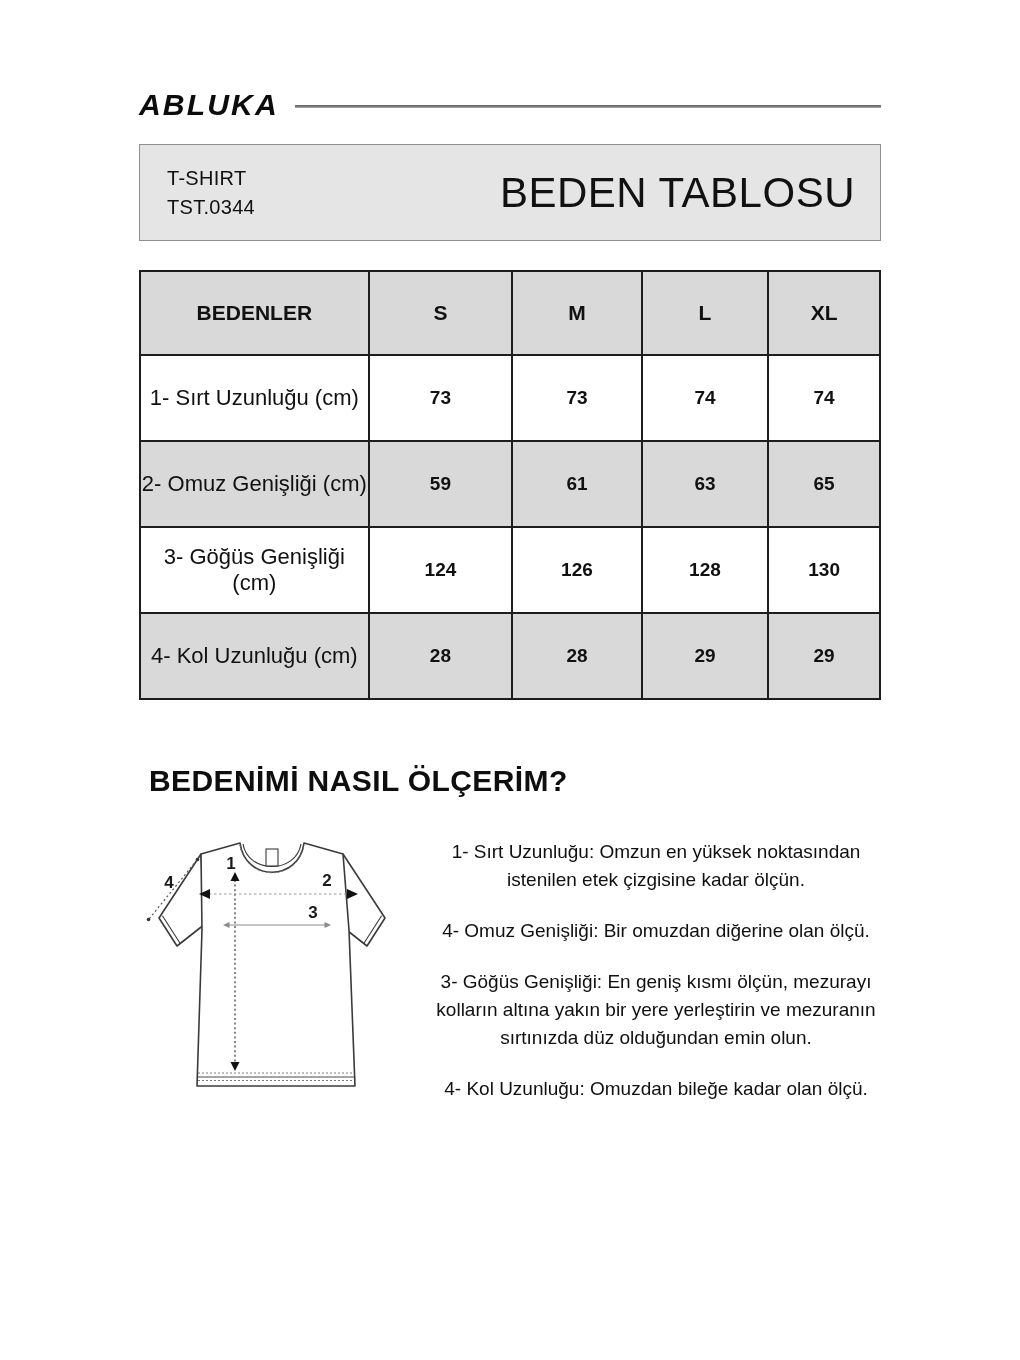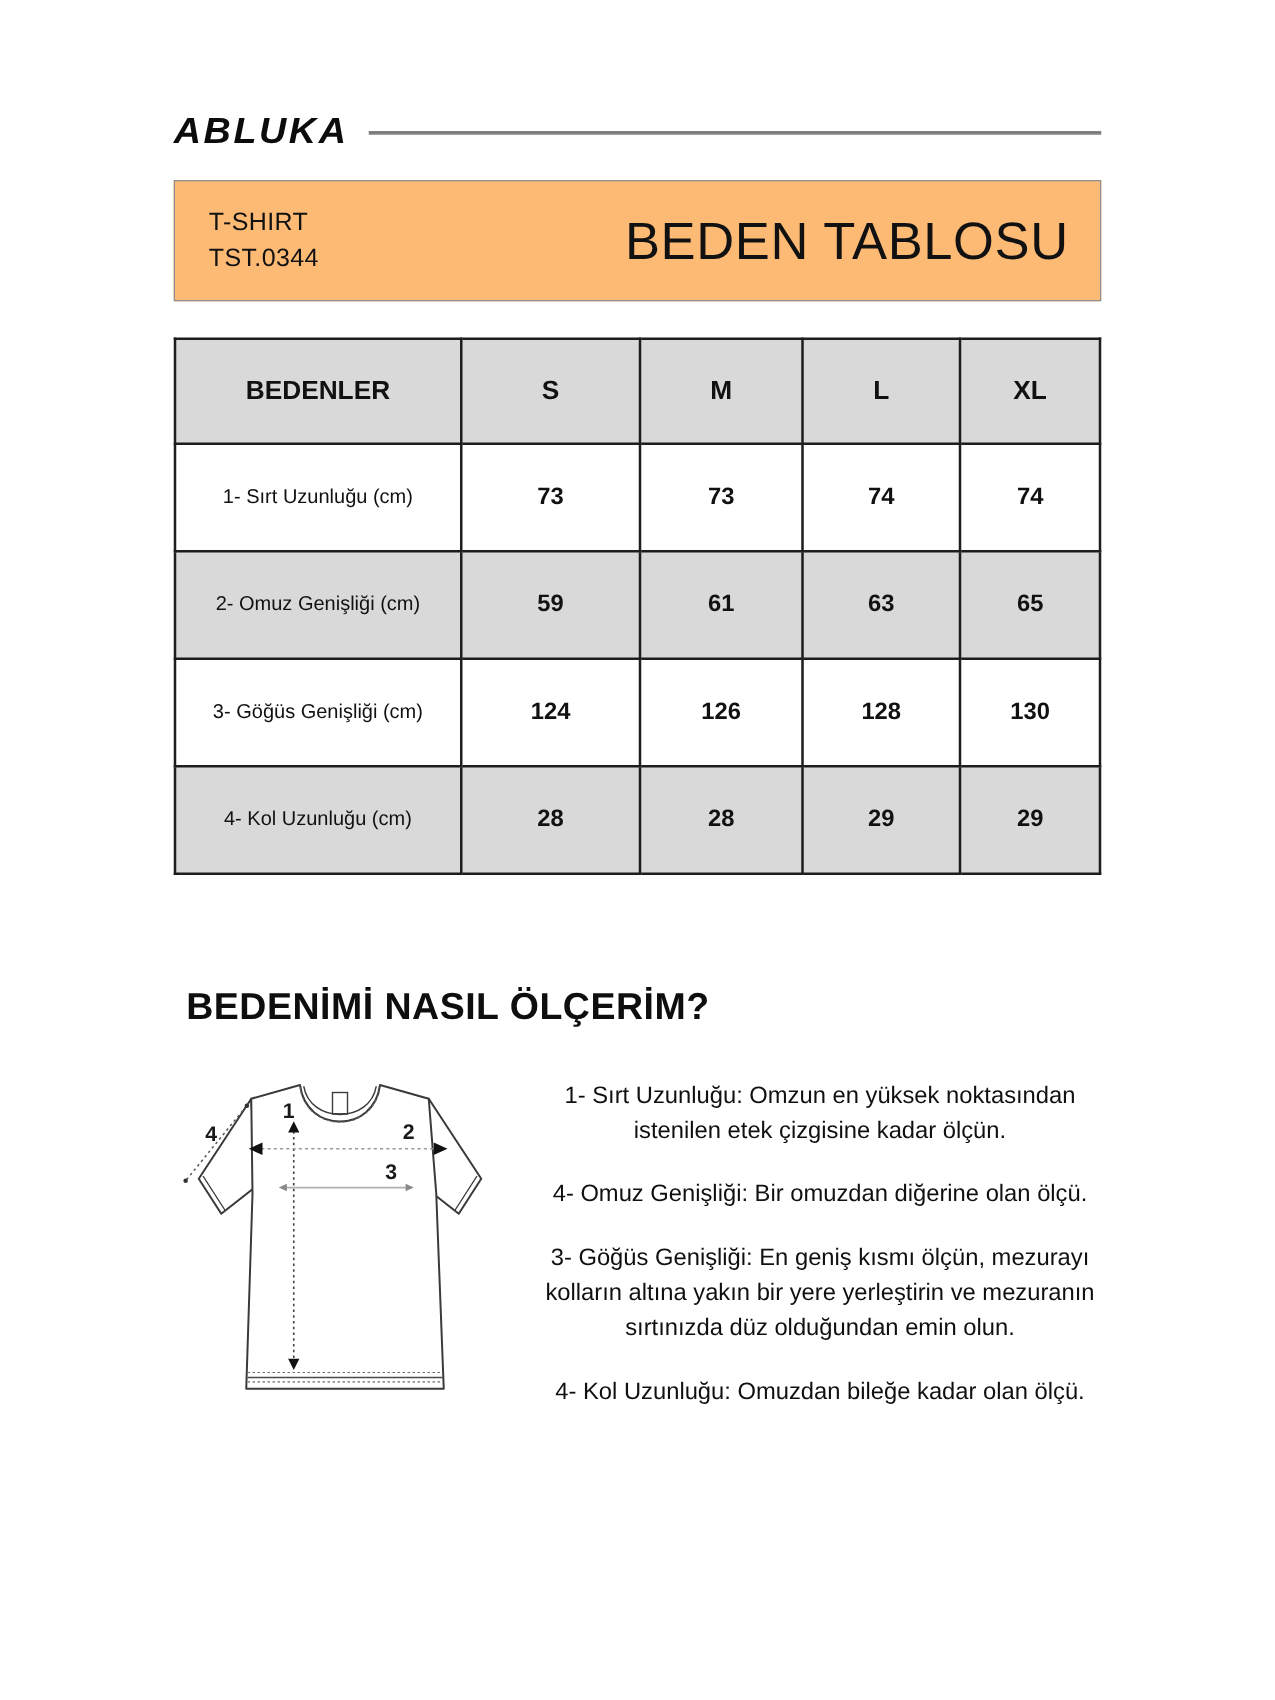--- a/index.html
+++ b/index.html
@@ -45,47 +45,47 @@
 
   
   .title-box {
     height: 97px;
     border: 1px solid #8f8f8f;
     display: flex;
     align-items: center;
     justify-content: space-between;
     padding: 0 25px 0 27px;
     margin-bottom: 29px;
-    background: #fdba74;
+    background: #e5e5e5;
   }
   .product-meta { font-size: 20px; font-weight: 500; line-height: 29px; letter-spacing: 0.3px; }
   .doc-title { font-size: 42px; font-weight: 500; letter-spacing: 0.5px; margin: 0; }
 
   
   table.size-table {
     width: 100%;
     border-collapse: collapse;
     table-layout: fixed;
-    margin-bottom: 89px;
+    margin-bottom: 64px;
   }
   .size-table th, .size-table td {
     border: 2px solid #1d1d1d;
     text-align: center;
     vertical-align: middle;
     padding: 0;
   }
   .size-table col.c0 { width: 30.9%; }
   .size-table col.c1 { width: 19.4%; }
   .size-table col.c2 { width: 17.5%; }
   .size-table col.c3 { width: 17.1%; }
   .size-table col.c4 { width: 15.1%; }
   .size-table thead th { height: 84px; background: #d9d9d9; font-size: 21px; font-weight: 700; }
   .size-table tbody td { height: 86px; }
   .size-table tbody tr:nth-child(even) td { background: #d9d9d9; }
-  .size-table td.row-label { font-size: 16px; font-weight: 400; }
+  .size-table td.row-label { font-size: 22px; font-weight: 400; }
   .size-table td.val { font-size: 19px; font-weight: 700; }
 
   
   .howto-heading {
     margin: 0 0 32px 10px;
     font-size: 30px;
     font-weight: 800;
     letter-spacing: 0.4px;
     color: #0e0e0e;
   }

